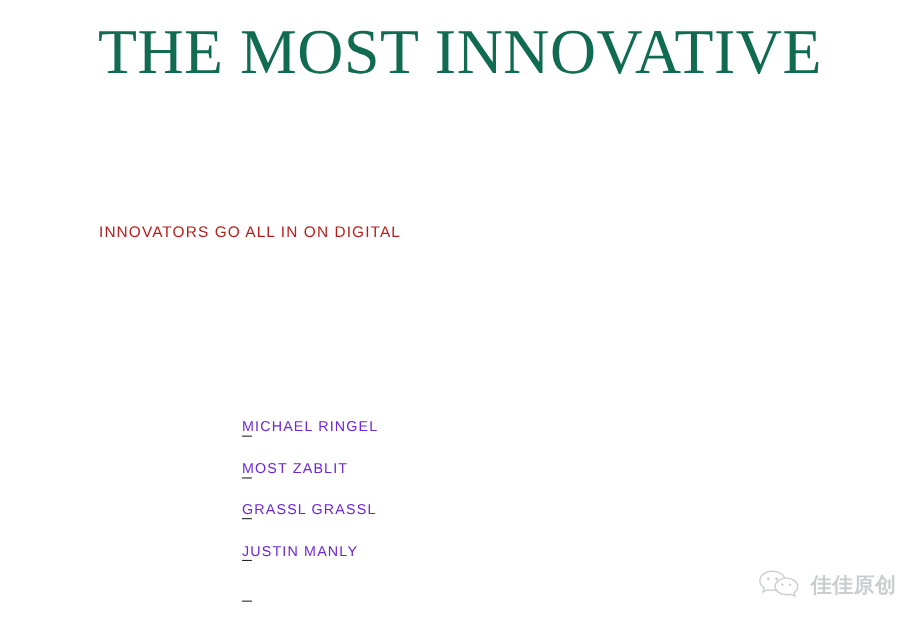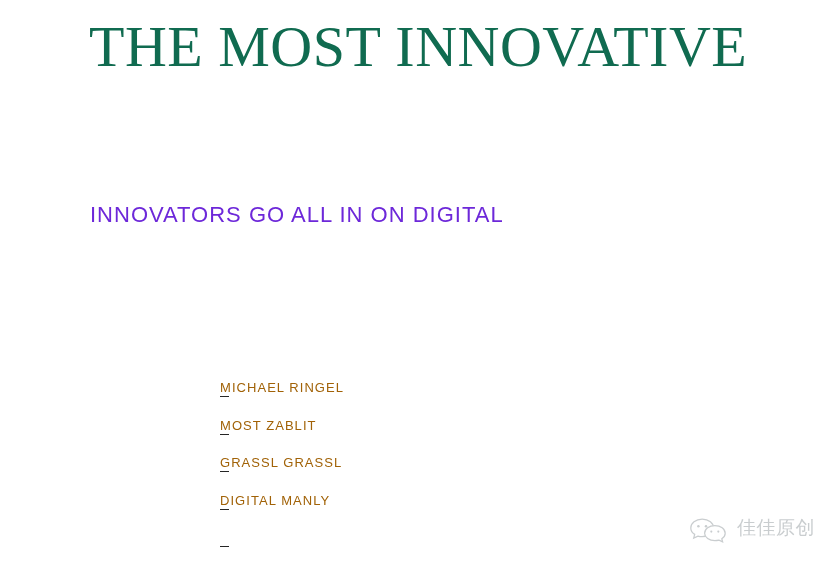--- a/index.html
+++ b/index.html
@@ -38,41 +38,41 @@
     letter-spacing: 0.5px;
     white-space: nowrap;
   }
 
   
   #subtitle {
     position: absolute;
     left: 90px;
     top: 202px;
     font-family: "Liberation Sans", sans-serif;
-    font-size: 22px;
+    font-size: 14px;
     font-weight: 400;
-    color: #6d28d9;
+    color: #b91c1c;
     letter-spacing: 1.0px;
     white-space: nowrap;
   }
 
   
   #authors {
     position: absolute;
     left: 220px;
     top: 380px;
     width: 320px;
   }
   .author-row {
     position: relative;
     height: 37.5px;
     font-family: "Liberation Sans", sans-serif;
     font-size: 13px;
     font-weight: 400;
-    color: #a16207;
+    color: #6d28d9;
     letter-spacing: 1.05px;
     white-space: nowrap;
   }
   .author-name {
     display: inline-block;
     line-height: 15px;
   }
   .author-tick {
     position: absolute;
     left: 0px;
@@ -81,23 +81,24 @@
     height: 1px;
     background: #262626;
   }
 
   
   #watermark {
     position: absolute;
     left: 688px;
     top: 515px;
     display: flex;
-    align-items: flex-start;
+    align-items: flex-end;
     gap: 9px;
     opacity: 0.62;
+    font-weight: bold;
   }
   #watermark .wm-icon {
     display: block;
     width: 40px;
     height: 30px;
   }
   #watermark .wm-text {
     font-family: "DejaVu Sans", sans-serif;
     font-size: 19px;
     color: #A9AFB2;
@@ -127,21 +128,21 @@
       <span class="author-name">MOST ZABLIT</span>
       <span class="author-tick"></span>
     </div>
 
     <div class="author-row">
       <span class="author-name">GRASSL GRASSL</span>
       <span class="author-tick"></span>
     </div>
 
     <div class="author-row">
-      <span class="author-name">DIGITAL MANLY</span>
+      <span class="author-name">JUSTIN MANLY</span>
       <span class="author-tick"></span>
     </div>
 
     <div class="author-row">
       <span class="author-tick"></span>
     </div>
 
   </div>
 
   <div id="watermark">

